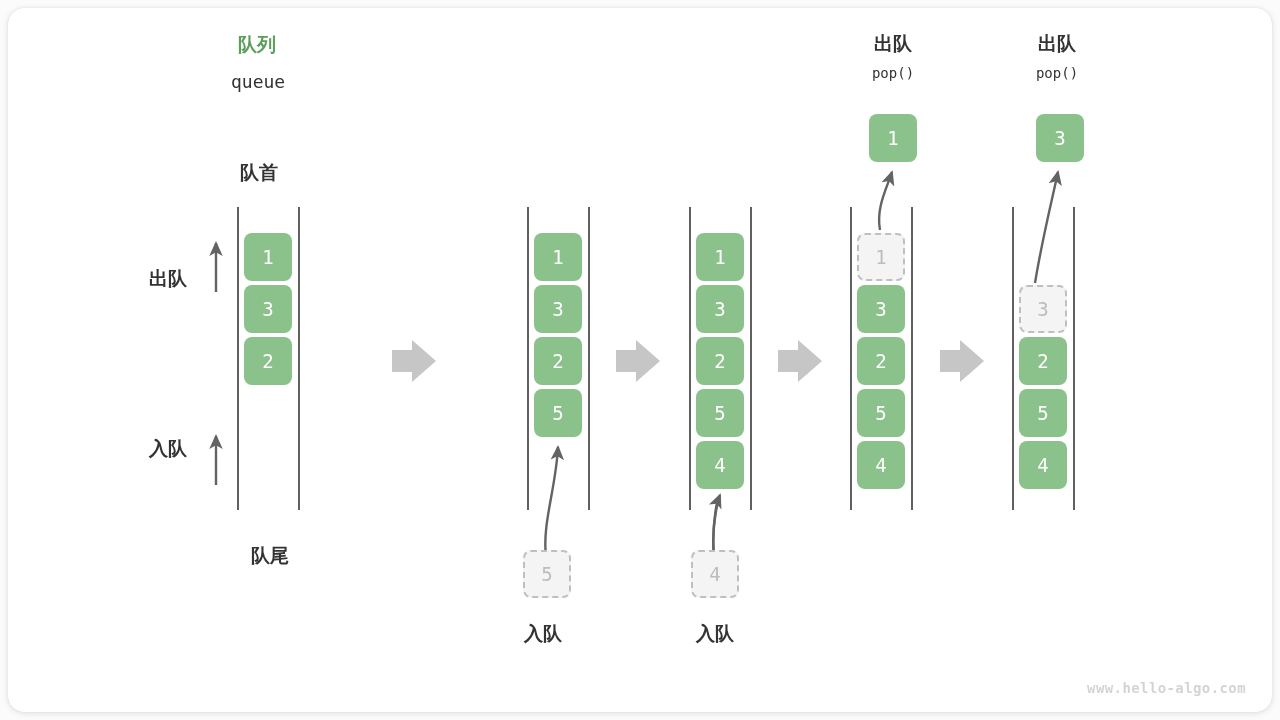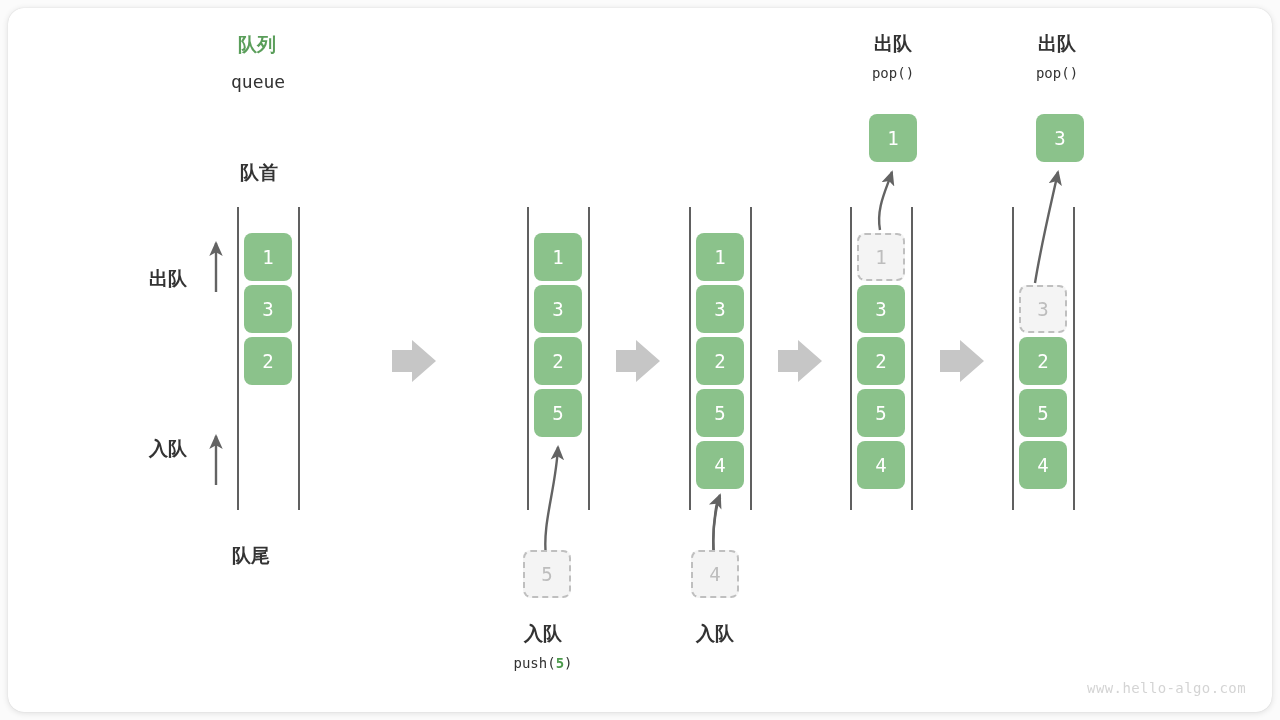--- a/index.html
+++ b/index.html
@@ -101,20 +101,21 @@
   }
 
   .watermark {
     position: absolute;
     right: 34px;
     bottom: 24px;
     color: #d4d4d4;
     font-size: 14px;
     font-family: "DejaVu Sans Mono", "Liberation Mono", monospace;
     letter-spacing: 0.4px;
+    font-weight: bold;
   }
 
   svg.overlay {
     position: absolute;
     left: 0;
     top: 0;
     width: 1280px;
     height: 720px;
     pointer-events: none;
   }
@@ -170,21 +171,21 @@
     </g>
     <g>
       <path d="M940,350 L960,350 L960,340 L984,361 L960,382 L960,372 L940,372 Z" fill="#c6c6c6"></path>
     </g>
   </svg>
 
   <div class="label-cn green" style="left:238px; top:32px;">队列</div>
   <div class="label-mono" style="left:231px; top:71px;">queue</div>
 
   <div class="label-cn" style="left:240px; top:160px;">队首</div>
-  <div class="label-cn" style="left:232px; top:543px;">队尾</div>
+  <div class="label-cn" style="left:251px; top:543px;">队尾</div>
 
   <div class="label-cn" style="left:149px; top:266px;">出队</div>
   <div class="label-cn" style="left:149px; top:436px;">入队</div>
 
   <div class="abs">
     <div class="rail" style="left:237px; top:207px; height:303px;"></div>
     <div class="rail" style="left:298px; top:207px; height:303px;"></div>
     <div class="cell" style="left:244px; top:233px;">1</div>
     <div class="cell" style="left:244px; top:285px;">3</div>
     <div class="cell" style="left:244px; top:337px;">2</div>
@@ -193,21 +194,20 @@
   <div class="abs">
     <div class="rail" style="left:527px; top:207px; height:303px;"></div>
     <div class="rail" style="left:588px; top:207px; height:303px;"></div>
     <div class="cell" style="left:534px; top:233px;">1</div>
     <div class="cell" style="left:534px; top:285px;">3</div>
     <div class="cell" style="left:534px; top:337px;">2</div>
     <div class="cell" style="left:534px; top:389px;">5</div>
     <div class="cell ghost" style="left:523px; top:550px;">5</div>
     <div class="op-label" style="left:453px; top:618px; width:180px;">
       <span class="cn">入队</span>
-      <span class="code"><span>push(</span><span class="num">5</span><span>)</span></span>
     </div>
   </div>
 
   <div class="abs">
     <div class="rail" style="left:689px; top:207px; height:303px;"></div>
     <div class="rail" style="left:750px; top:207px; height:303px;"></div>
     <div class="cell" style="left:696px; top:233px;">1</div>
     <div class="cell" style="left:696px; top:285px;">3</div>
     <div class="cell" style="left:696px; top:337px;">2</div>
     <div class="cell" style="left:696px; top:389px;">5</div>

